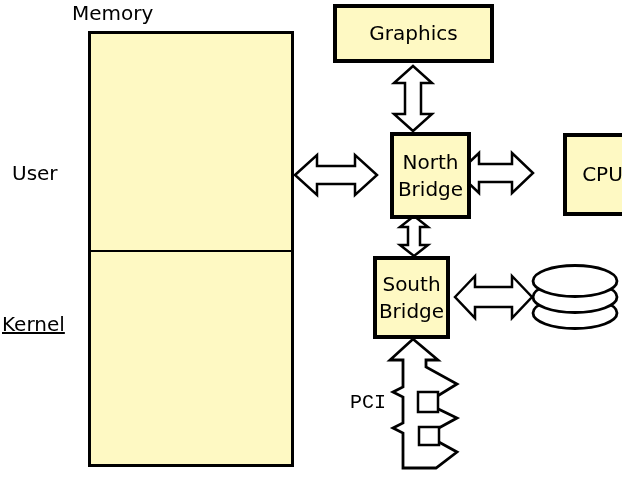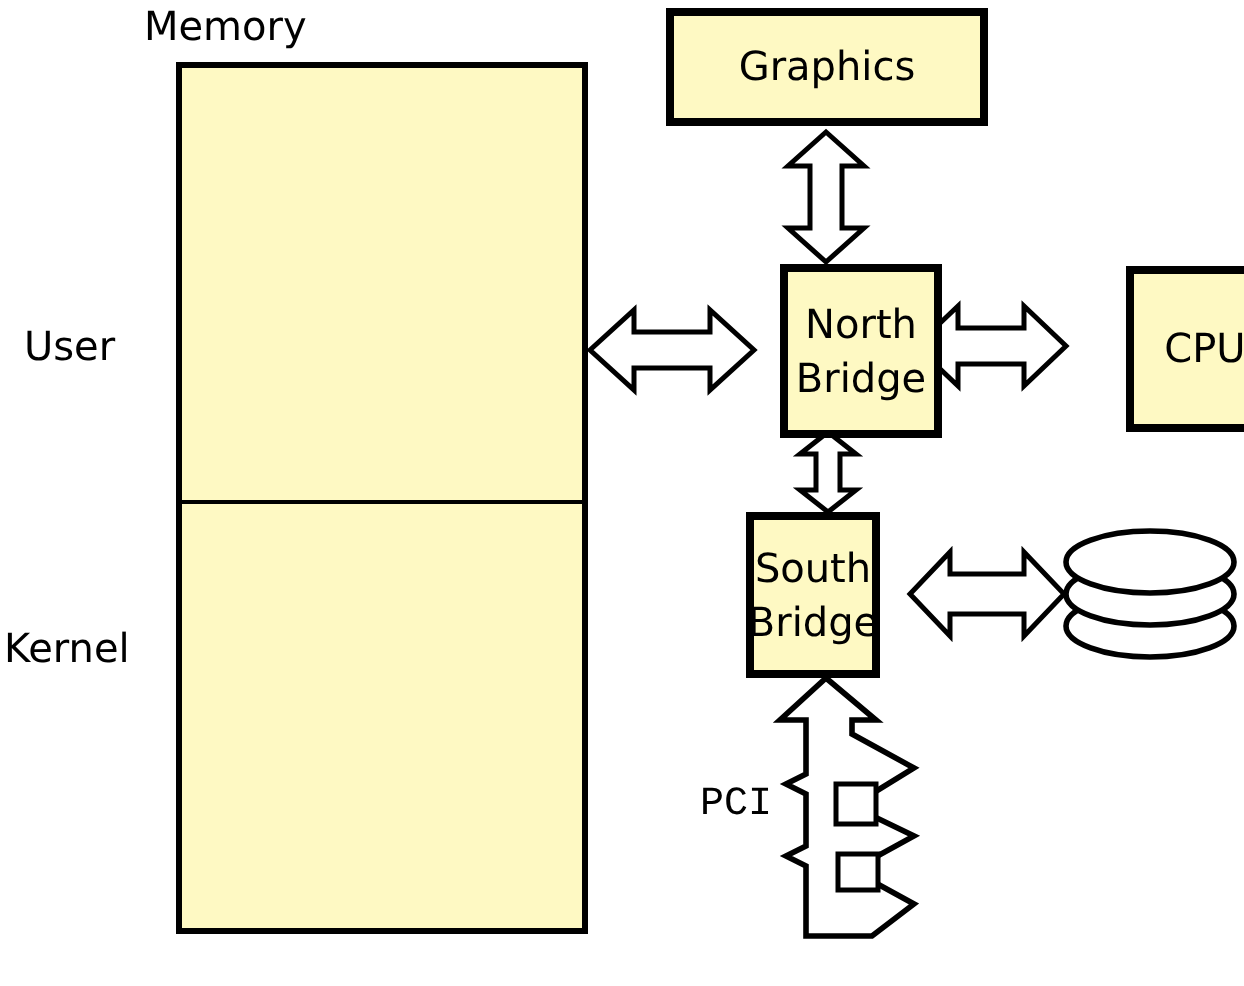--- a/index.html
+++ b/index.html
@@ -31,31 +31,31 @@
     border-width: 3px;
   }
   .memory-divider {
     position: absolute;
     left: 91px; top: 250px; width: 200px; height: 2px;
     background: #000000;
   }
   .box-graphics  { left: 333px; top: 4px;   width: 161px; height: 59px; }
   .box-northbridge { left: 390px; top: 132px; width: 81px;  height: 87px; }
   .box-cpu       { left: 535px; top: 133px; width: 79px;  height: 83px; margin-left: 28px; }
-  .box-southbridge { left: 373px; top: 256px; width: 67px;  height: 83px; }
+  .box-southbridge { left: 373px; top: 256px; width: 77px;  height: 83px; }
   .box-ethernet  { left: 458px; top: 426px; width: 160px; height: 62px; }
   .floating-label {
     position: absolute;
     font-size: 20px;
     line-height: 22px;
     white-space: nowrap;
   }
   .label-memory { left: 72px;  top: 2px;  width: 206px; text-align: left; }
   .label-user   { left: 12px;  top: 162px; }
-  .label-kernel { left: 2px;   top: 313px; }
+  .label-kernel { left: 2px;   top: 313px; text-decoration: underline; }
   .label-pci    { left: 350px; top: 392px; font-family: Liberation Mono, monospace; }
   svg .shape {
     fill: #ffffff;
     stroke: #000000;
     stroke-width: 2.5;
     stroke-linejoin: miter;
   }
   svg .shape-thick { stroke-width: 2.8; }
 </style>
 </head>

